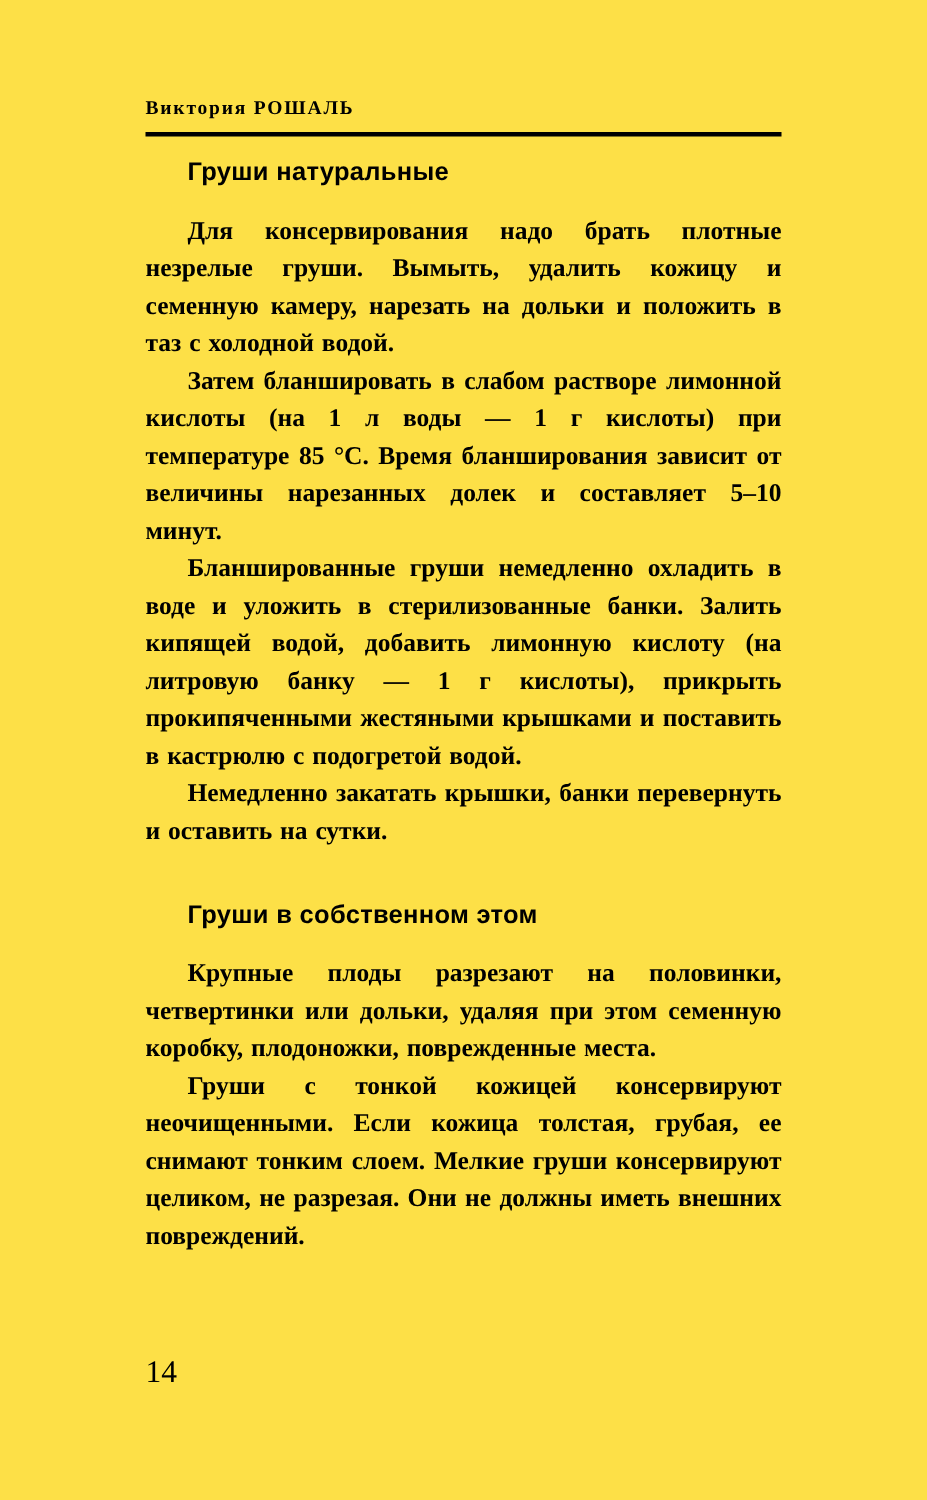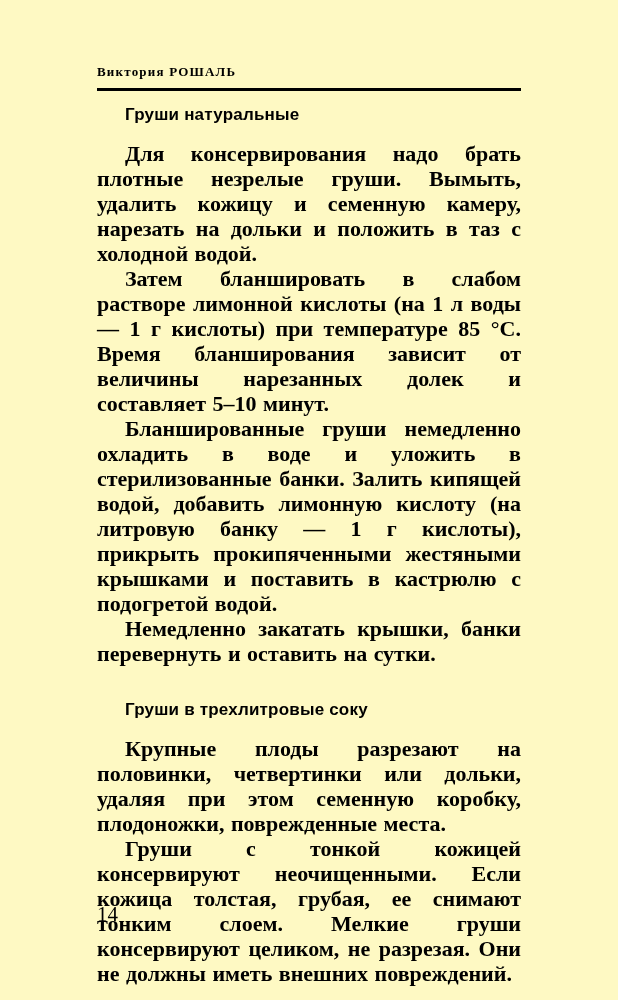--- a/index.html
+++ b/index.html
@@ -11,21 +11,21 @@
     width: 618px;
     height: 1000px;
     font-family: "Liberation Serif", serif;
     color: #000000;
   }
   .page {
     position: relative;
     width: 618px;
     height: 1000px;
     overflow: hidden;
-    background: #fef9c3;
+    background: #fde047;
   }
   .content {
     position: absolute;
     left: 97px;
     top: 64px;
     width: 424px;
   }
   .running-head {
     font-size: 13px;
     font-weight: bold;
@@ -43,21 +43,21 @@
     margin-top: 34px;
   }
   .section-heading {
     font-family: "Liberation Sans", sans-serif;
     font-size: 17px;
     font-weight: bold;
     letter-spacing: 0.2px;
     margin: 0 0 16px 28px;
   }
   .body-par {
-    font-size: 22px;
+    font-size: 17px;
     font-weight: bold;
     line-height: 25px;
     text-align: justify;
     text-indent: 28px;
     margin: 0;
     word-spacing: 1px;
   }
   .page-number {
     position: absolute;
     left: 97px;
@@ -78,21 +78,21 @@
 
     <div class="section-first">
       <h2 class="section-heading">Груши натуральные</h2>
       <p class="body-par">Для консервирования надо брать плотные незрелые груши. Вымыть, удалить кожицу и семенную камеру, нарезать на дольки и положить в таз с холодной водой.</p>
       <p class="body-par">Затем бланшировать в слабом растворе лимонной кислоты (на 1 л воды — 1 г кислоты) при температуре 85 °С. Время бланширования зависит от величины нарезанных долек и составляет 5–10 минут.</p>
       <p class="body-par">Бланшированные груши немедленно охладить в воде и уложить в стерилизованные банки. Залить кипящей водой, добавить лимонную кислоту (на литровую банку — 1 г кислоты), прикрыть прокипяченными жестяными крышками и поставить в кастрюлю с подогретой водой.</p>
       <p class="body-par">Немедленно закатать крышки, банки перевернуть и оставить на сутки.</p>
     </div>
 
     <div class="section-second">
-      <h2 class="section-heading">Груши в трехлитровые соку</h2>
+      <h2 class="section-heading">Груши в собственном этом</h2>
       <p class="body-par">Крупные плоды разрезают на половинки, четвертинки или дольки, удаляя при этом семенную коробку, плодоножки, поврежденные места.</p>
       <p class="body-par">Груши с тонкой кожицей консервируют неочищенными. Если кожица толстая, грубая, ее снимают тонким слоем. Мелкие груши консервируют целиком, не разрезая. Они не должны иметь внешних повреждений.</p>
     </div>
 
   </div>
 
   <div class="page-number">14</div>
 </div>
 
 </body></html>

